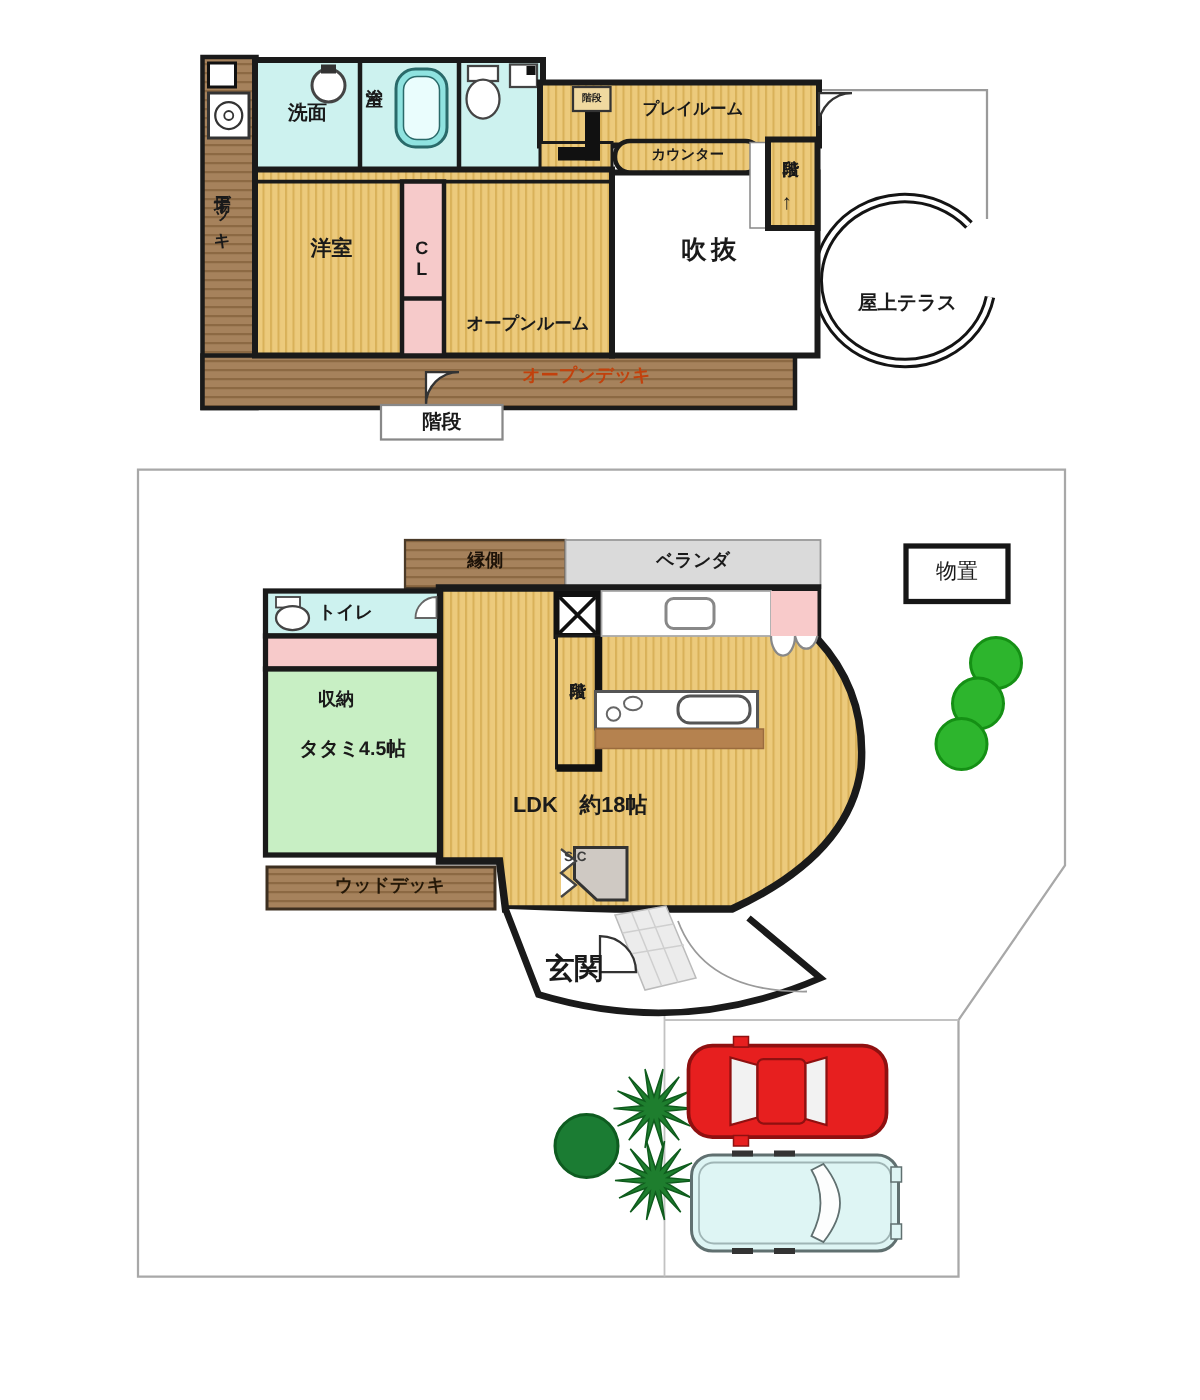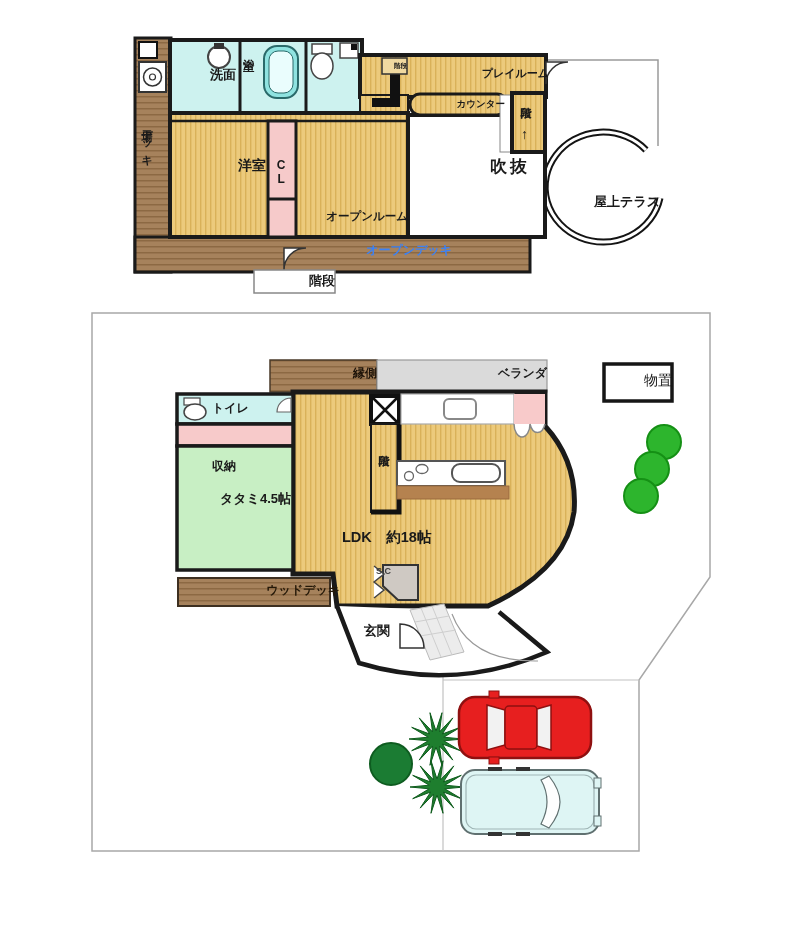--- a/index.html
+++ b/index.html
@@ -1,20 +1,20 @@
 <!DOCTYPE html>
 <html><head>
 <meta charset="utf-8">
 <style>
   html,body{margin:0;padding:0;background:#ffffff;}
   #canvas{position:relative;width:800px;height:933px;background:#ffffff;overflow:hidden;
           font-family:"Liberation Sans", sans-serif;color:#1a1a1a;}
   #plansvg{position:absolute;left:0;top:0;}
   .lbl{position:absolute;font-weight:bold;color:#1a1a1a;white-space:nowrap;line-height:1.1;}
-  .ctr{text-align:right;}
+  .ctr{text-align:center;}
   .vert{writing-mode:vertical-rl;text-orientation:upright;}
 </style>
 </head>
 <body>
 
 <div id="canvas">
 
 <svg id="plansvg" width="800" height="933" viewBox="0 0 800 933">
   <defs>
     <pattern id="tan" width="5" height="5" patternUnits="userSpaceOnUse">
@@ -152,35 +152,35 @@
     <rect x="516" y="832" width="14" height="4" fill="#333"></rect>
   </g>
 </svg>
 
 <div class="lbl vert" style="left:141px;top:122px;font-size:11px;">干場デッキ</div>
 <div class="lbl ctr" style="left:174px;top:68px;width:62px;font-size:13px;">洗面</div>
 <div class="lbl vert" style="left:242px;top:50px;font-size:11.5px;">浴室</div>
 <div class="lbl ctr" style="left:176px;top:158px;width:90px;font-size:14px;">洋室</div>
 <div class="lbl vert" style="left:274px;top:158px;font-size:12px;">CL</div>
 <div class="lbl ctr" style="left:296px;top:170px;width:112px;font-size:11.5px;margin-top:40px;">オープンルーム</div>
-<div class="lbl ctr" style="left:406px;top:67px;width:112px;font-size:11px;padding-left:31px;">プレイルーム</div>
+<div class="lbl ctr" style="left:406px;top:67px;width:112px;font-size:11px;">プレイルーム</div>
 <div class="lbl ctr" style="left:382px;top:62px;width:25px;font-size:6.5px;">階段</div>
 <div class="lbl ctr" style="left:412px;top:99px;width:93px;font-size:9.5px;">カウンター</div>
 <div class="lbl vert" style="left:520px;top:98px;font-size:11px;">階段</div>
 <div class="lbl" style="left:521px;top:127px;font-size:14px;">↑</div>
 <div class="lbl ctr" style="left:418px;top:158px;width:112px;font-size:17px;letter-spacing:3px;">吹抜</div>
 <div class="lbl ctr" style="left:550px;top:195px;width:110px;font-size:13px;">屋上テラス</div>
-<div class="lbl ctr" style="left:302px;top:244px;width:150px;font-size:12px;color:#3b82f6;">オープンデッキ</div>
+<div class="lbl ctr" style="left:316px;top:244px;width:150px;font-size:12px;color:#c2410c;">オープンデッキ</div>
 <div class="lbl ctr" style="left:254px;top:274px;width:81px;font-size:13px;">階段</div>
 
 <div class="lbl ctr" style="left:270px;top:367px;width:107px;font-size:12px;color:#1c1208;">縁側</div>
 <div class="lbl ctr" style="left:377px;top:367px;width:170px;font-size:12px;">ベランダ</div>
 <div class="lbl" style="left:212px;top:402px;font-size:12px;">トイレ</div>
 <div class="lbl" style="left:212px;top:428px;font-size:12px;margin-top:32px;">収納</div>
 <div class="lbl ctr" style="left:179px;top:492px;width:112px;font-size:13px;">タタミ4.5帖</div>
 <div class="lbl vert" style="left:378px;top:446px;font-size:11px;">階段</div>
 <div class="lbl" style="left:342px;top:530px;font-size:14.5px;">LDK　約18帖</div>
 <div class="lbl" style="left:376px;top:567px;font-size:9px;color:#3c3c3c;">SIC</div>
-<div class="lbl" style="left:364px;top:624px;font-size:13px;">玄関</div>
+<div class="lbl" style="left:364px;top:637px;font-size:19px;">玄関</div>
 <div class="lbl ctr" style="left:180px;top:584px;width:160px;font-size:12px;color:#241808;">ウッドデッキ</div>
 <div class="lbl ctr" style="left:604px;top:373px;width:68px;font-size:14px;font-weight:normal;">物置</div>
 
 </div>
 
 </body></html>

